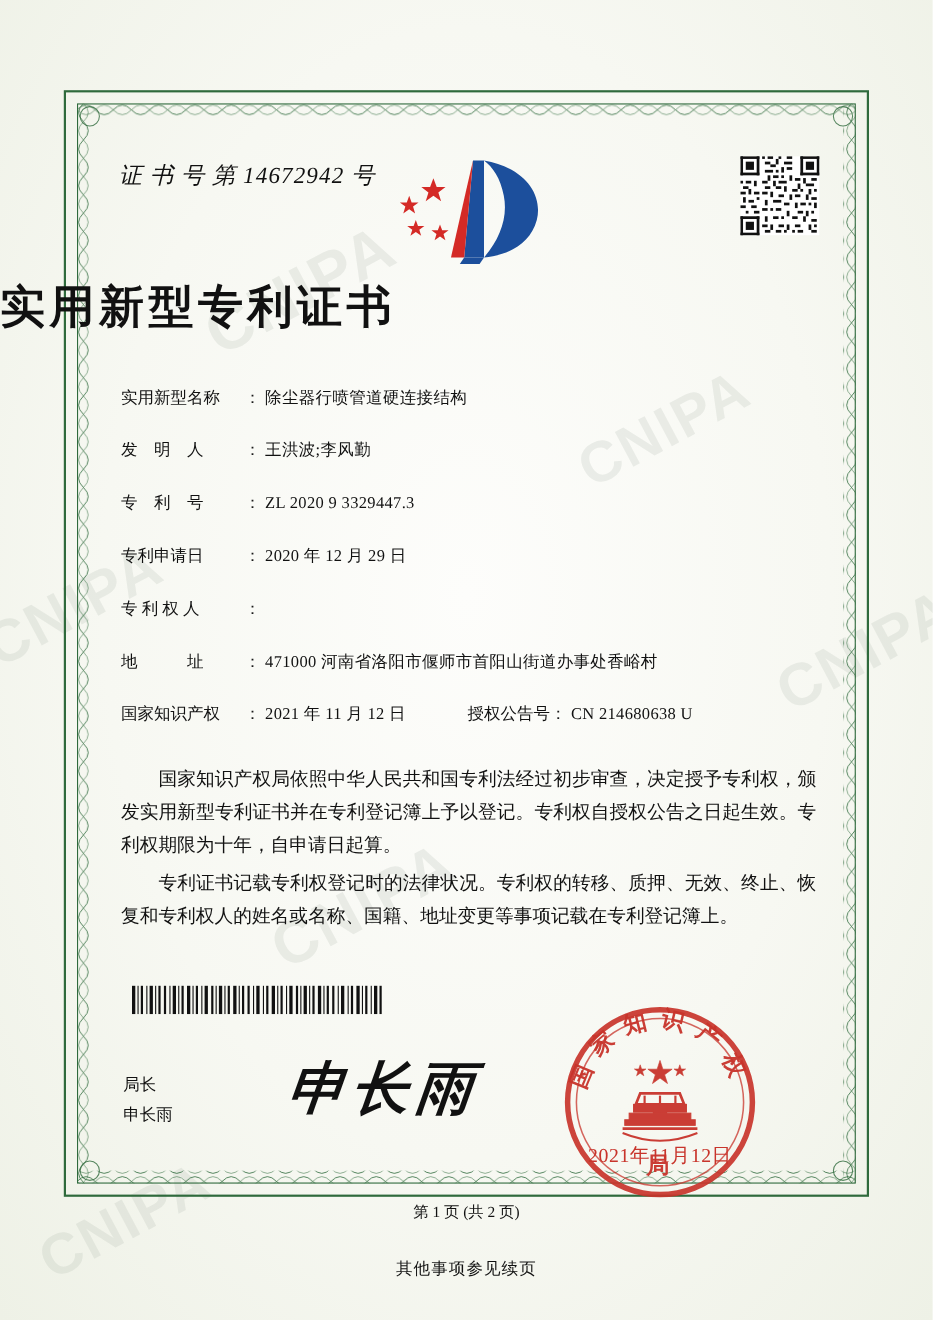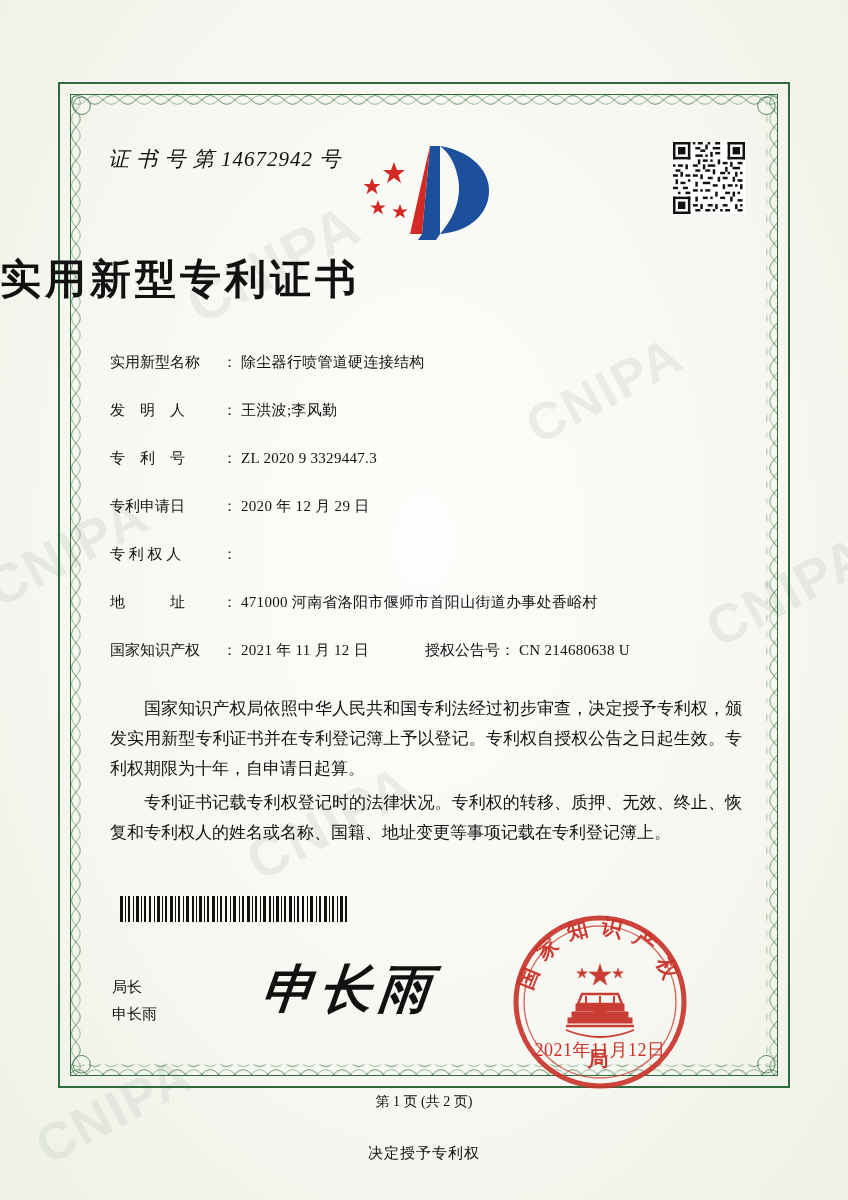--- a/index.html
+++ b/index.html
@@ -556,15 +556,15 @@
         </g>
         <g stroke-width="1.8" fill="none">
           <path d="M60 122 Q94 136 128 122"></path>
         </g>
       </g>
     </svg>
   </div>
   <div class="seal-date">2021年11月12日</div>
 
   <div class="page-num">第 1 页 (共 2 页)</div>
-  <div class="footer-note">决定授予专利权</div>
+  <div class="footer-note">其他事项参见续页</div>
 
 </div>
 
 </body></html>

